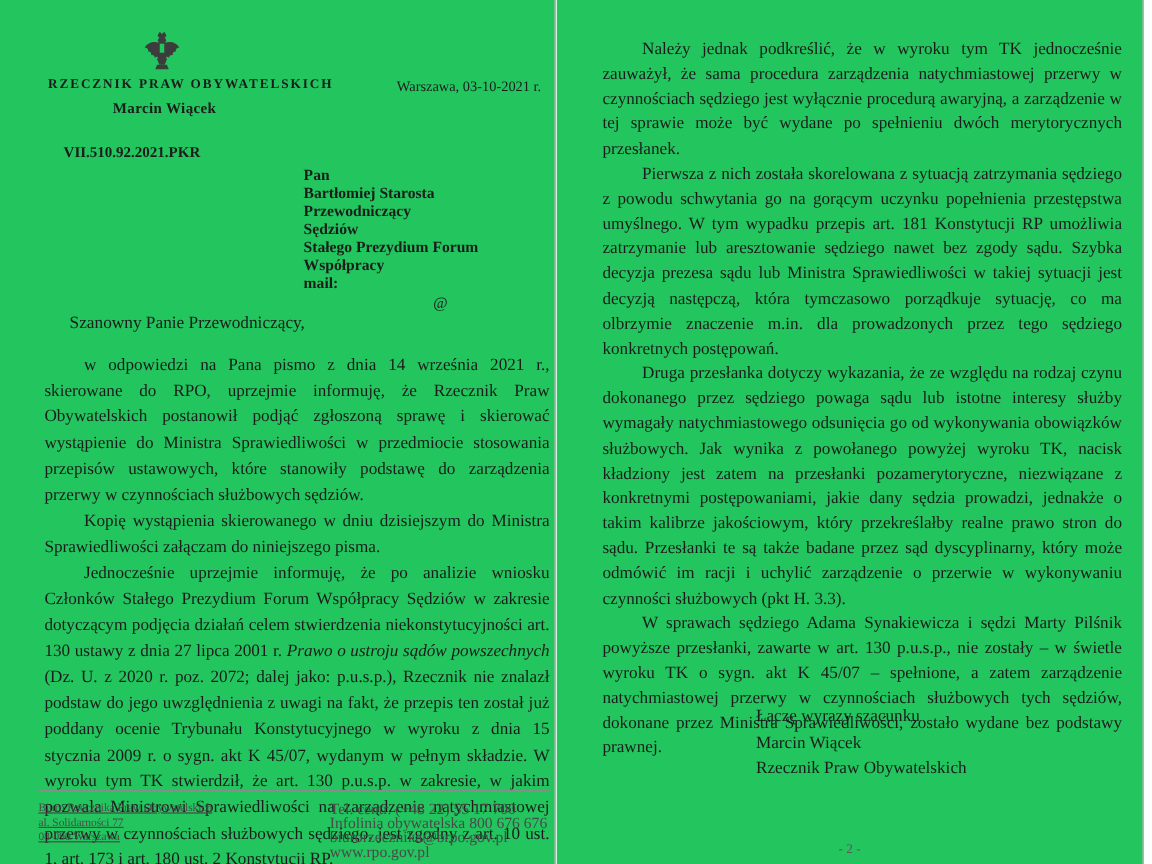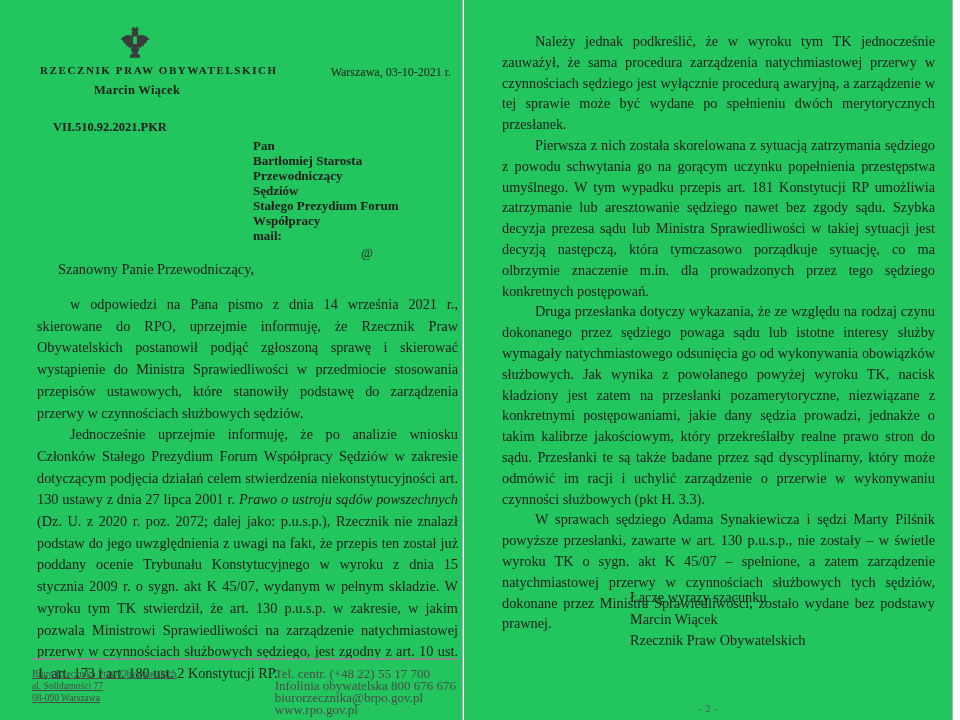--- a/index.html
+++ b/index.html
@@ -98,20 +98,21 @@
           <div class="recipient-line">Stałego Prezydium Forum Współpracy</div>
         </div>
       <div class="mail-label">mail:</div>
       <div class="mail-redacted">@</div>
     </div>
 
     <div class="salutation">Szanowny Panie Przewodniczący,</div>
 
     <div class="body-1">
         <div class="para"><span>w odpowiedzi na Pana pismo z dnia 14 września 2021 r., skierowane do RPO, uprzejmie informuję, że Rzecznik Praw Obywatelskich postanowił podjąć zgłoszoną sprawę i skierować wystąpienie do Ministra Sprawiedliwości w przedmiocie stosowania przepisów ustawowych, które stanowiły podstawę do zarządzenia przerwy w czynnościach służbowych sędziów.</span></div>
+        <div class="para"><span>Kopię wystąpienia skierowanego w dniu dzisiejszym do Ministra Sprawiedliwości załączam do niniejszego pisma.</span></div>
         <div class="para"><span>Jednocześnie uprzejmie informuję, że po analizie wniosku Członków Stałego Prezydium Forum Współpracy Sędziów w zakresie dotyczącym podjęcia działań celem stwierdzenia niekonstytucyjności art. 130 ustawy z dnia 27 lipca 2001 r. </span><i>Prawo o ustroju sądów powszechnych</i><span> (Dz. U. z 2020 r. poz. 2072; dalej jako: p.u.s.p.), Rzecznik nie znalazł podstaw do jego uwzględnienia z uwagi na fakt, że przepis ten został już poddany ocenie Trybunału Konstytucyjnego w wyroku z dnia 15 stycznia 2009 r. o sygn. akt K 45/07, wydanym w pełnym składzie. W wyroku tym TK stwierdził, że art. 130 p.u.s.p. w zakresie, w jakim pozwala Ministrowi Sprawiedliwości na zarządzenie natychmiastowej przerwy w czynnościach służbowych sędziego, jest zgodny z art. 10 ust. 1, art. 173 i art. 180 ust. 2 Konstytucji RP.</span></div>
       </div>
 
     <div class="footer-rule"></div>
     <div class="footer-left">
         <div class="footer-line">Biuro Rzecznika Praw Obywatelskich</div>
         <div class="footer-line">al. Solidarności 77</div>
         <div class="footer-line">08-090 Warszawa</div>
       </div>
     <div class="footer-right">

